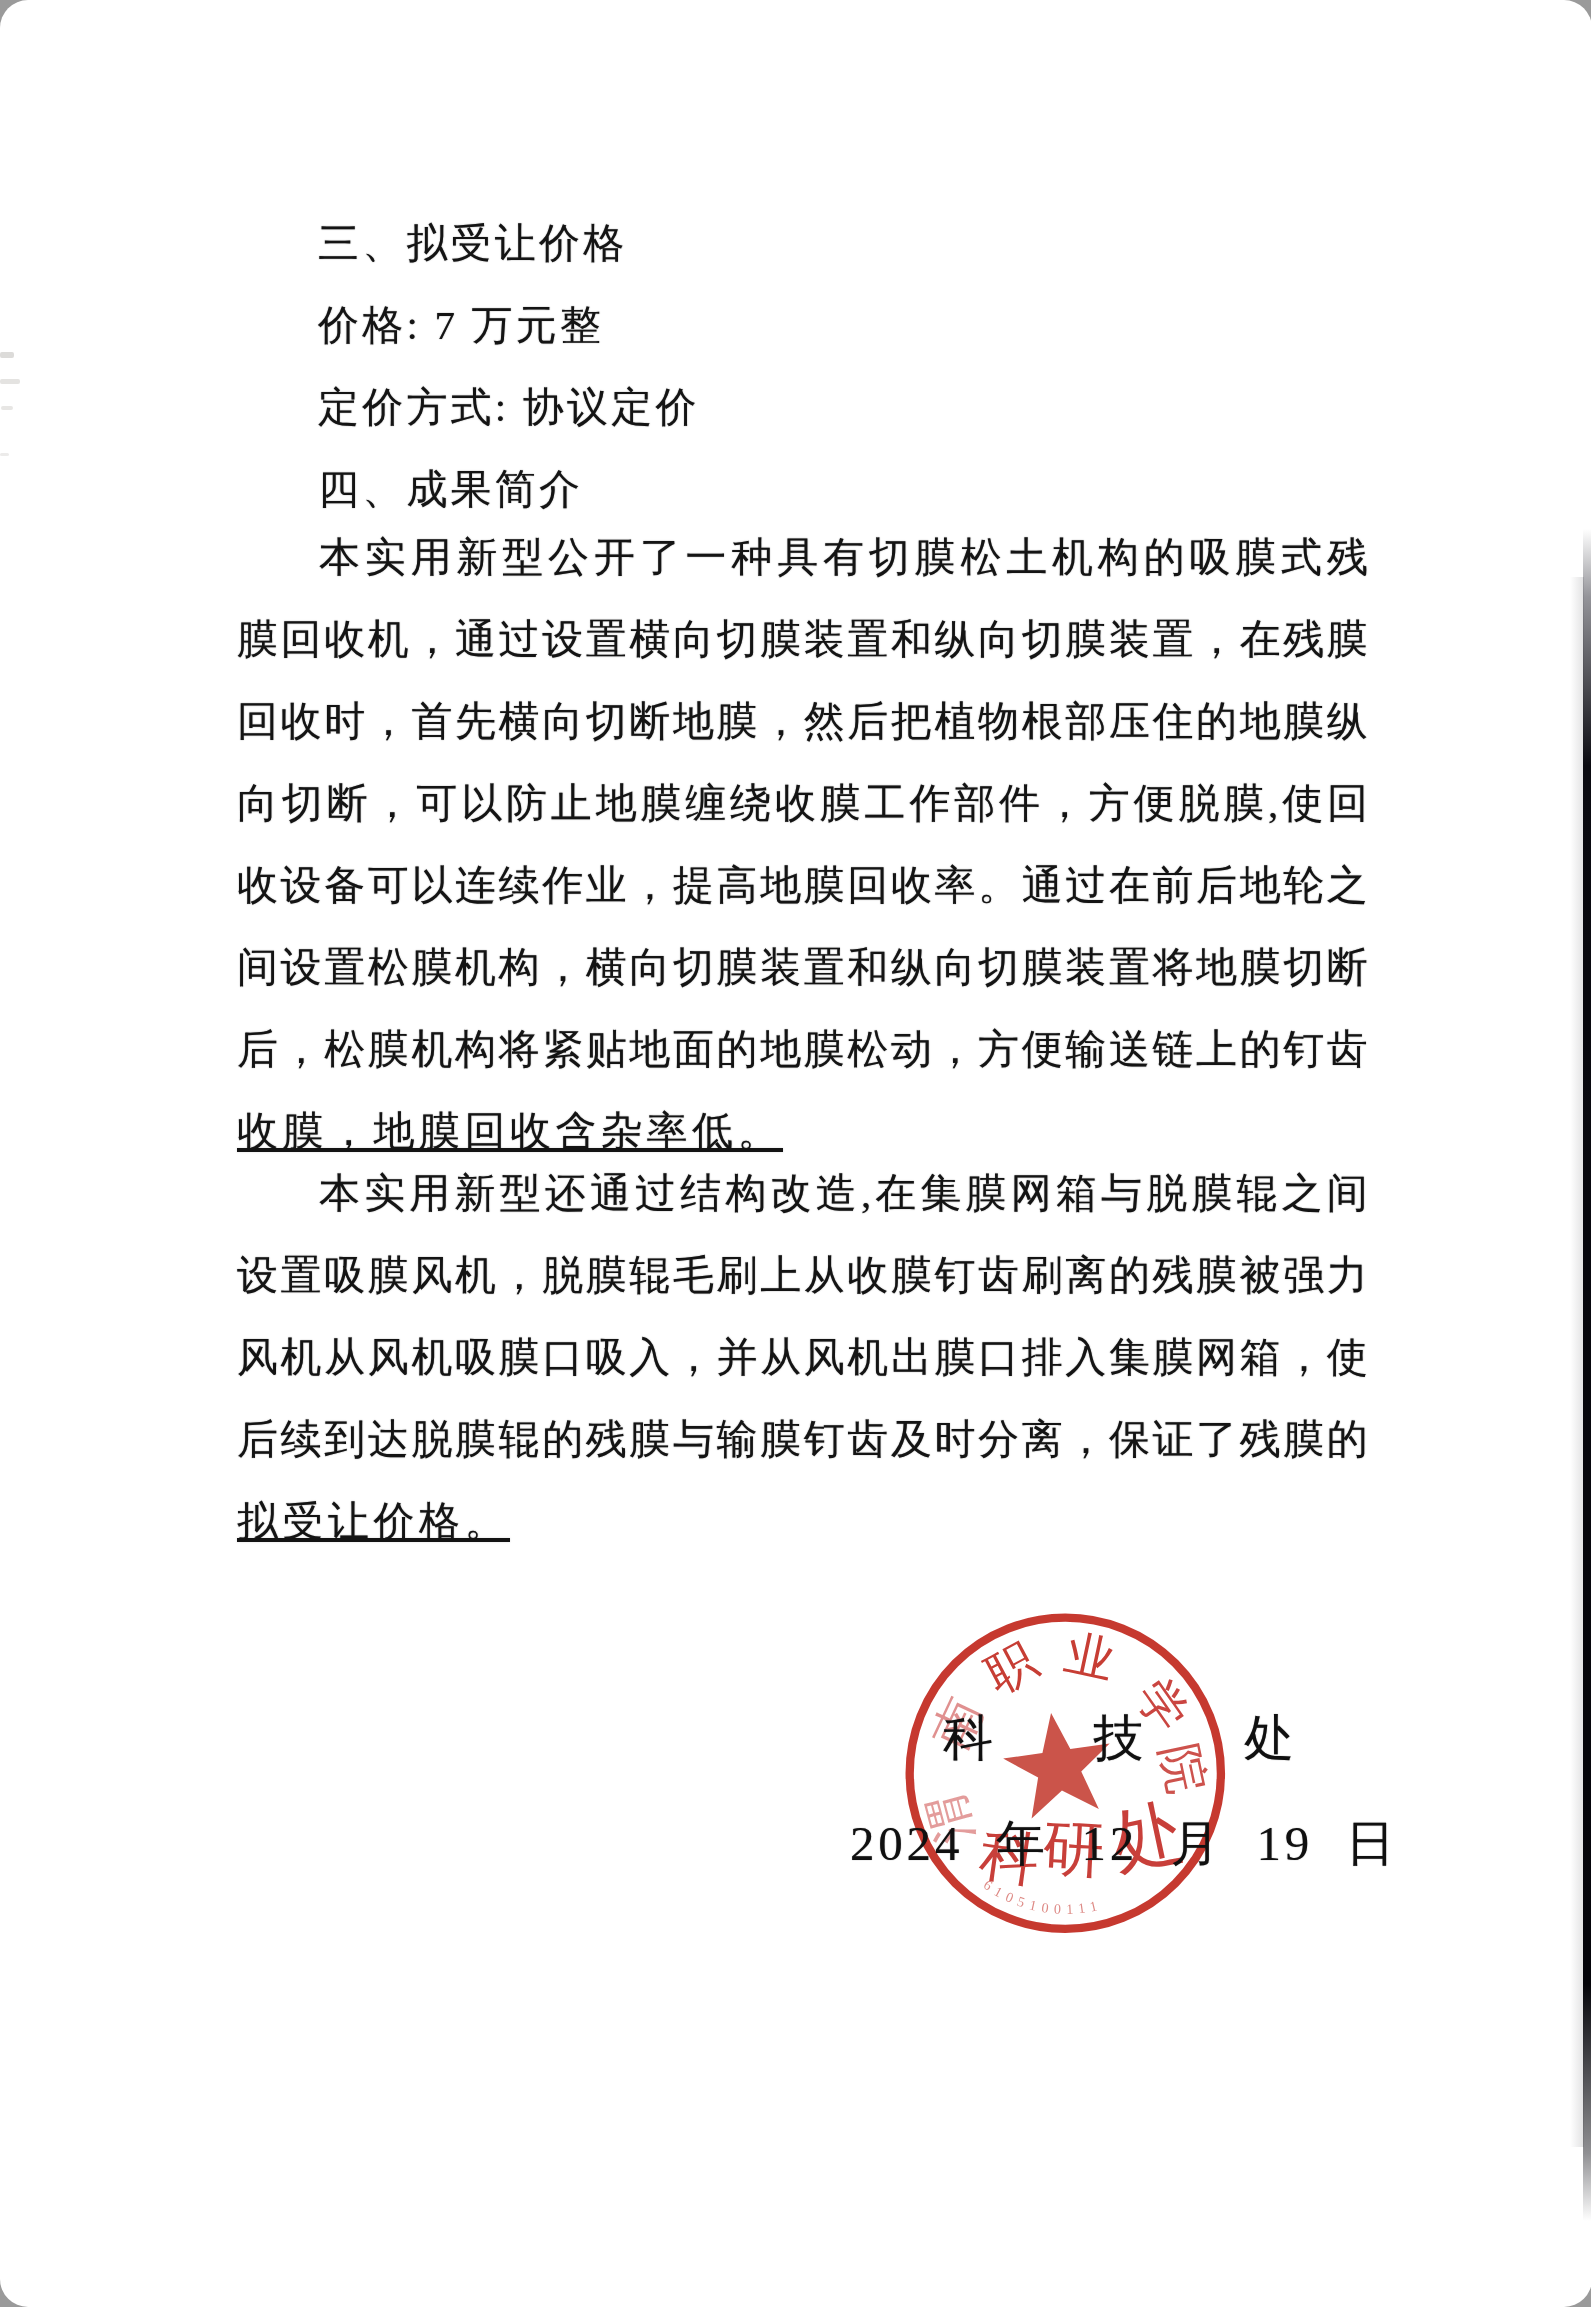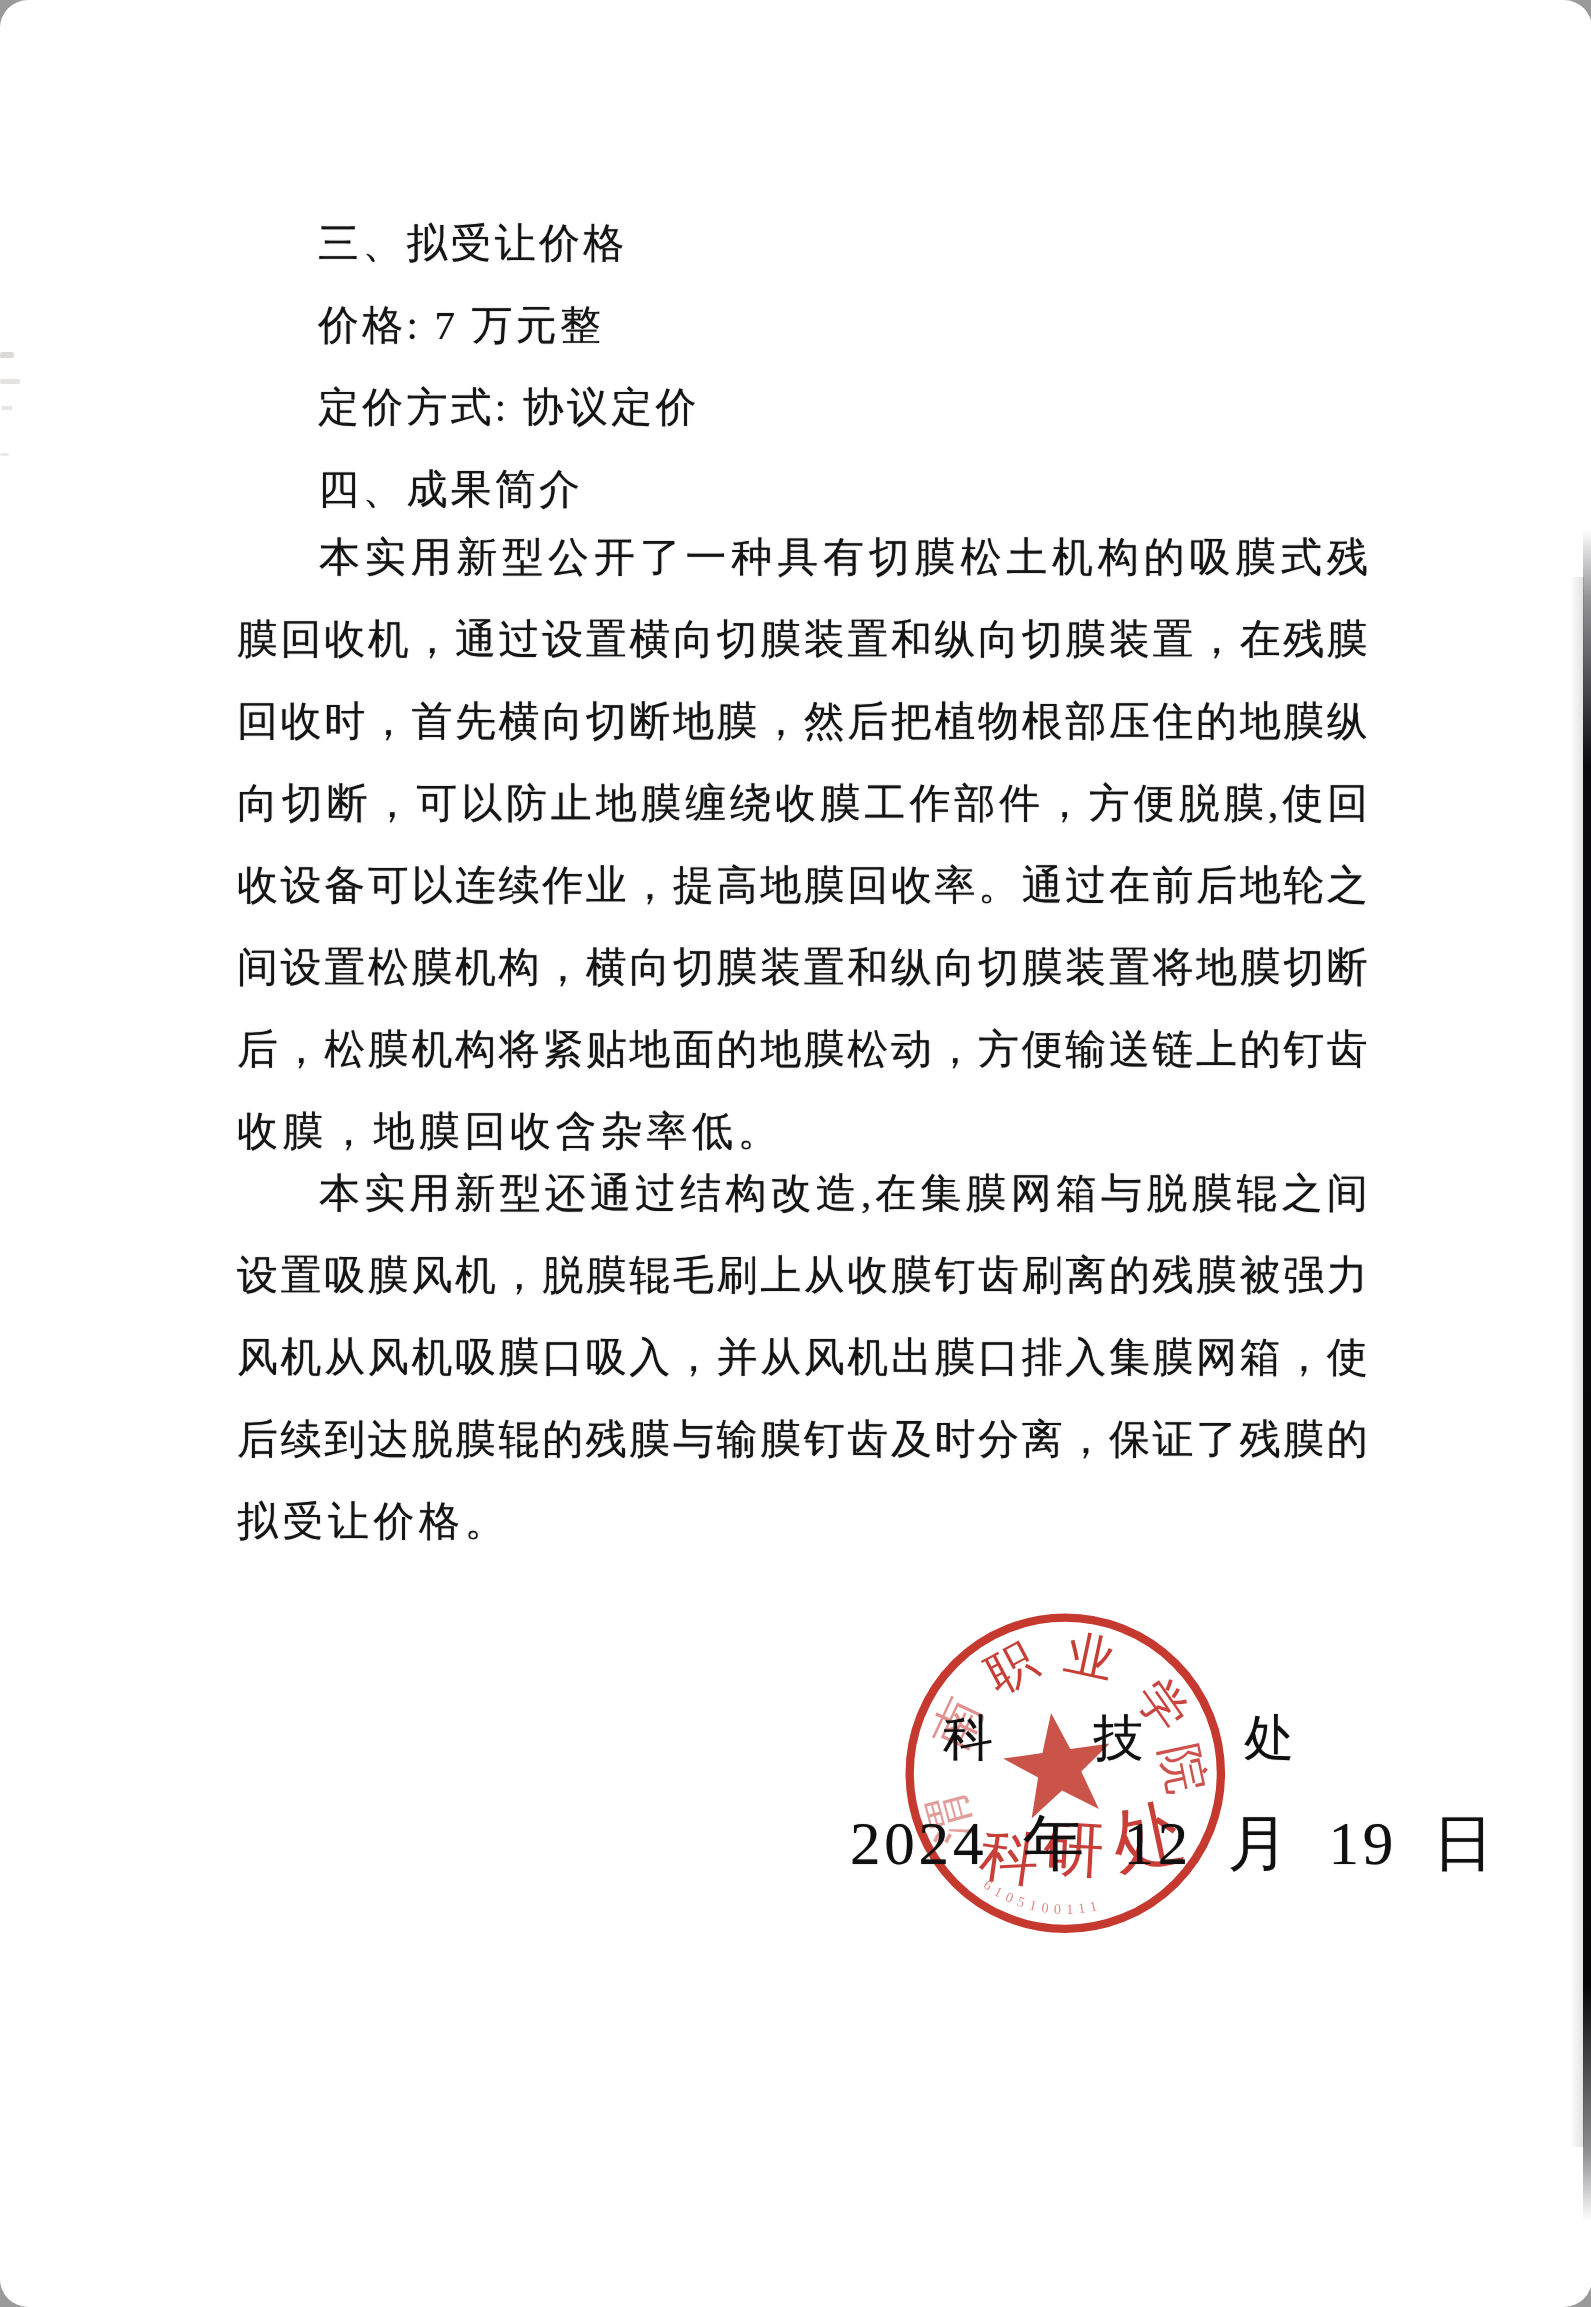--- a/index.html
+++ b/index.html
@@ -17,34 +17,34 @@
   .line{
     height:82px;
     display:flex;align-items:center;
     font-size:41px;
     white-space:pre;
     text-shadow:0 0 0.9px rgba(30,30,30,.55), 0 0 1.9px rgba(60,60,60,.18);
   }
   .jline{justify-content:space-between;white-space:normal;}
   .jline span{display:block;}
   .indent{padding-left:82px;}
-  .ls{letter-spacing:4.5px;}
+  .ls{letter-spacing:4.5px;text-decoration:underline;}
   .hpad{padding-left:81px;letter-spacing:3.2px;}
   
   .typed{
     position:absolute;
     font-size:50px;
     color:#101010;
     text-shadow:0 0 1px rgba(20,20,20,.6);
     white-space:pre;
     z-index:3;
     text-align:center;
   }
   .dept-typed{left:943px;top:1705px;line-height:67px;letter-spacing:44px;}
-  .date-typed{left:850px;top:1810px;line-height:67px;font-size:61px;letter-spacing:3.8px;word-spacing:16.7px;}
+  .date-typed{left:850px;top:1810px;line-height:67px;font-size:49px;letter-spacing:3.8px;word-spacing:16.7px;}
   
   .seal{position:absolute;left:902px;top:1610px;width:333px;height:333px;z-index:2;}
   
   .edge-strip{
     position:absolute;right:0;top:529px;width:9px;height:1692px;z-index:4;
     background:linear-gradient(to bottom,
       rgba(0,0,0,0) 0%, rgba(60,60,70,.55) 4%, #0a0a10 14%,
       #05050a 86%, rgba(70,70,75,.6) 96%, rgba(0,0,0,0) 100%);
   }
   .edge-shadow{

